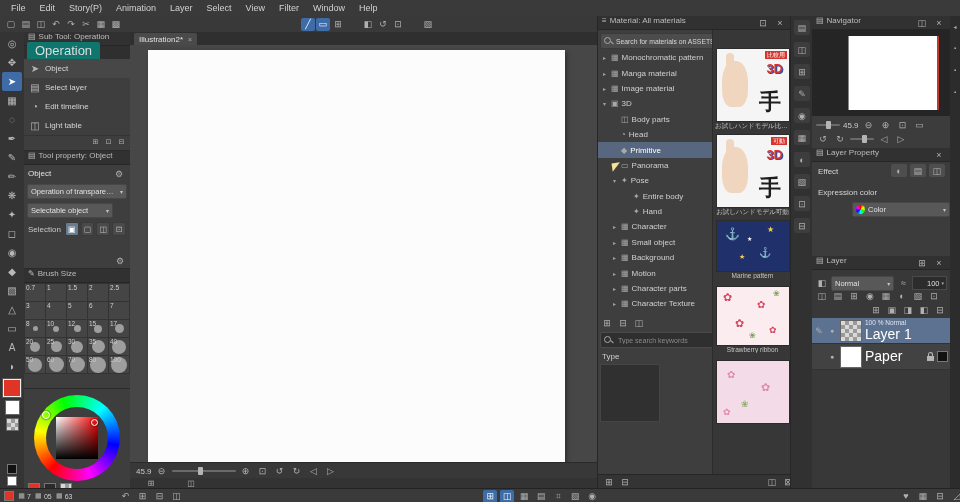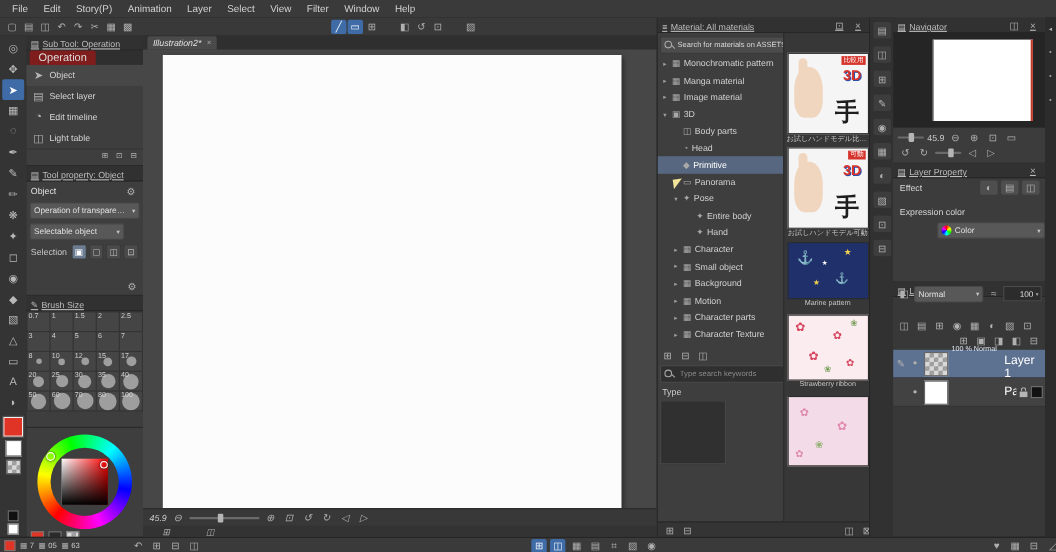--- a/index.html
+++ b/index.html
@@ -3,22 +3,22 @@
 <meta charset="utf-8">
 <style>
   html,body{margin:0;padding:0;background:#222;}
   #app{position:relative;width:960px;height:502px;background:#2e2e2e;overflow:hidden;
        font-family:"Liberation Sans",sans-serif;color:#c9c9c9;font-size:9px;}
   .abs{position:absolute;}
   .g::before{content:attr(data-glyph);}
   .ic{display:inline-flex;align-items:center;justify-content:center;width:14px;height:13px;
       color:#b0b0b0;font-size:9px;flex:0 0 auto;}
   .ic.active{background:#3f6ca6;color:#eef4fc;border-radius:2px;}
-  .hdr{height:13px;background:#313131;display:flex;align-items:flex-end;gap:3px;padding:0 4px;
-       font-size:8px;color:#bdbdbd;border-bottom:1px solid #262626;text-decoration:underline;}
+  .hdr{height:13px;background:#313131;display:flex;align-items:flex-start;gap:3px;padding:0 4px;
+       font-size:8px;color:#bdbdbd;border-bottom:1px solid #262626;}
   .hdr .sp{flex:1;}
   .dd{background:#585858;border:1px solid #474747;border-radius:2px;display:flex;align-items:center;
       padding:0 3px;color:#e0e0e0;font-size:7.5px;height:13px;gap:3px;}
   .dd .lbl{flex:1;overflow:hidden;white-space:nowrap;text-overflow:ellipsis;}
   .dd .arr{font-size:6px;color:#c4c4c4;}
   .mag{position:relative;width:9px;height:9px;flex:0 0 auto;}
   .mag::before{content:"";position:absolute;left:0;top:0;width:5px;height:5px;border:1.3px solid #a8a8a8;border-radius:50%;}
   .mag::after{content:"";position:absolute;left:5.6px;top:5.8px;width:3.6px;height:1.4px;background:#a8a8a8;transform:rotate(45deg);}
   .checker{background-color:#d9d9d9;background-image:
      linear-gradient(45deg,#9a9a9a 25%,transparent 25%,transparent 75%,#9a9a9a 75%),
@@ -43,21 +43,21 @@
   .tool{width:20px;height:19px;display:flex;align-items:center;justify-content:center;font-size:10px;color:#b8b8b8;}
   .tool.selected{background:#3f6ca6;color:#fff;border-radius:2px;}
   .main-swatch{width:16px;height:16px;background:#e03427;border:1px solid #f2f2f2;outline:1px solid #555;margin-top:3px;}
   .sub-swatch{width:13px;height:13px;background:#fff;border:1px solid #666;margin-top:3px;}
   .trans-swatch{width:11px;height:11px;margin-top:3px;border:1px solid #666;}
   .strip-bottom{margin-top:auto;margin-bottom:4px;display:flex;flex-direction:column;align-items:center;gap:2px;}
   .mini-sw{width:8px;height:8px;border:1px solid #777;}
   
   #leftcol{left:24px;top:32px;width:106px;height:456px;background:#3e3e3e;border-right:1px solid #262626;}
   .grouptab{height:13px;background:#2f2f2f;display:flex;align-items:flex-end;padding-left:3px;}
-  .grouptab span{background:#7f1d1d;color:#ddd;font-size:10px;padding:1px 8px;border-radius:2px 2px 0 0;}
+  .grouptab span{background:#0f766e;color:#ddd;font-size:13px;padding:1px 8px;border-radius:2px 2px 0 0;}
   .stitem{height:19px;display:flex;align-items:center;gap:4px;padding-left:5px;font-size:8px;color:#d5d5d5;}
   .stitem .g{font-size:10px;color:#b5b5b5;width:12px;text-align:center;}
   .panelfoot{height:12px;display:flex;justify-content:flex-end;align-items:center;gap:2px;padding-right:3px;border-top:1px solid #343434;}
   .panelfoot .ic{width:11px;height:10px;font-size:7px;}
   .tp-label{display:flex;align-items:center;padding:2px 4px;font-size:8px;color:#e2e2e2;gap:3px;}
   .tglrow{display:flex;align-items:center;gap:2px;padding:0 4px;font-size:8px;}
   .tgl{width:13px;height:12px;background:#4a4a4a;border:1px solid #3a3a3a;border-radius:2px;
        display:inline-flex;align-items:center;justify-content:center;font-size:8px;color:#bbb;}
   .tgl.on{background:#6b7b90;color:#fff;}
   
@@ -70,21 +70,21 @@
   .ring{position:absolute;inset:0;border-radius:50%;
         background:conic-gradient(from 220deg,#f00,#ff0 60deg,#0f0 120deg,#0ff 180deg,#00f 240deg,#f0f 300deg,#f00 360deg);}
   .ringhole{position:absolute;inset:12px;border-radius:50%;background:#3e3e3e;}
   .sv{position:absolute;left:22px;top:22px;width:42px;height:42px;
       background:linear-gradient(to top,#000,rgba(0,0,0,0)),linear-gradient(to right,#fff,#f00);}
   .huemark{position:absolute;left:8px;top:16px;width:6px;height:6px;border:1.5px solid #fff;border-radius:50%;box-shadow:0 0 2px #000;}
   .svmark{position:absolute;left:57px;top:24px;width:5px;height:5px;border:1.2px solid #fff;border-radius:50%;box-shadow:0 0 2px #000;}
   .colorbar{position:absolute;left:4px;top:94px;display:flex;align-items:center;gap:4px;}
   .cswatch{width:10px;height:10px;border:1px solid #777;}
   
-  #canvasarea{left:130px;top:32px;width:467px;height:456px;background:#474747;font-style:italic;}
+  #canvasarea{left:130px;top:32px;width:467px;height:456px;background:#474747;}
   #tabbar{position:absolute;left:0;top:0;width:100%;height:13px;background:#2f2f2f;display:flex;align-items:flex-end;padding-left:4px;}
   #tab{background:#4a4a4a;height:12px;display:flex;align-items:center;gap:5px;padding:0 5px;font-size:8px;color:#e0e0e0;border-radius:2px 2px 0 0;}
   #whitecanvas{position:absolute;left:18px;top:18px;width:417px;height:412px;background:#fcfcfc;box-shadow:2px 2px 4px rgba(0,0,0,.35);}
   #canvasfoot{position:absolute;left:0;top:430px;width:100%;height:16px;background:#383838;border-top:1px solid #2a2a2a;
               display:flex;align-items:center;gap:3px;padding:0 6px;font-size:8px;}
   .slider{position:relative;width:64px;height:2px;background:#6a6a6a;border-radius:1px;}
   .slider i{position:absolute;top:-3px;width:5px;height:8px;background:#b5b5b5;border-radius:1px;}
   #canvasfoot2{position:absolute;left:0;top:446px;width:100%;height:10px;background:#333;display:flex;align-items:center;gap:26px;padding-left:14px;}
   #canvasfoot2 .ic{height:9px;font-size:8px;}
   
@@ -144,21 +144,21 @@
   
   .lrow{position:absolute;left:0;width:138px;display:flex;align-items:center;gap:2px;padding:0 3px;box-sizing:border-box;}
   .opacitybox{width:30px;height:12px;background:#2c2c2c;border:1px solid #4a4a4a;color:#ddd;font-size:7.5px;
               display:flex;align-items:center;justify-content:flex-end;padding:0 2px;gap:2px;}
   .layeritem{position:absolute;left:0;width:138px;height:26px;display:flex;align-items:center;gap:3px;
              padding:0 2px;box-sizing:border-box;background:#424242;border-bottom:1px solid #333;}
   .layeritem.sel{background:#5d7190;}
   .lthumb{width:20px;height:20px;border:1px solid #666;flex:0 0 auto;}
   .ltext{display:flex;flex-direction:column;line-height:1.15;flex:1;overflow:hidden;}
   .lmeta{font-size:6.5px;color:#dfe6f1;}
-  .lname{font-size:11px;color:#fff;margin-left:48px;}
+  .lname{font-size:14px;color:#fff;}
   .chip{width:9px;height:9px;background:#111;border:1px solid #777;flex:0 0 auto;}
   
   #statusbar{left:0;top:488px;width:960px;height:14px;background:#3a3a3a;border-top:1px solid #232323;
              display:flex;align-items:center;gap:3px;padding:0 4px;font-size:7px;}
   .stat{display:flex;align-items:center;gap:1px;color:#cfcfcf;}
   #statusbar .sp1{width:40px;} #statusbar .sp2{flex:1;} #statusbar .sp3{flex:1;}
   
   #cursor{position:absolute;left:612px;top:160px;font-size:11px;color:#f2e49a;
           text-shadow:0 0 1px #222,1px 1px 0 #444;transform:rotate(-8deg);z-index:50;}
 </style>
@@ -673,21 +673,21 @@
     </div>
 
     <div class="rpanel" style="top:240px;height:232px;background:#383838;">
       <div class="hdr">
         <span class="g" data-glyph="▤"></span>
         <span>Layer</span>
         <span class="sp"></span>
         <span class="ic g" data-glyph="⊞"></span>
         <span class="ic g" data-glyph="×"></span>
       </div>
-      <div class="lrow" style="top:4px;height:14px;">
+      <div class="lrow" style="top:20px;height:14px;">
         <span class="ic g" data-glyph="◧"></span>
         <div class="dd" style="width:58px;">
           <span class="lbl">Normal</span>
           <span class="arr g" data-glyph="▾"></span>
         </div>
         <span class="ic g" data-glyph="≈"></span>
         <div class="opacitybox">
           <span>100</span>
           <span class="g" data-glyph="▾" style="font-size:5px;color:#aaa;"></span>
         </div>

